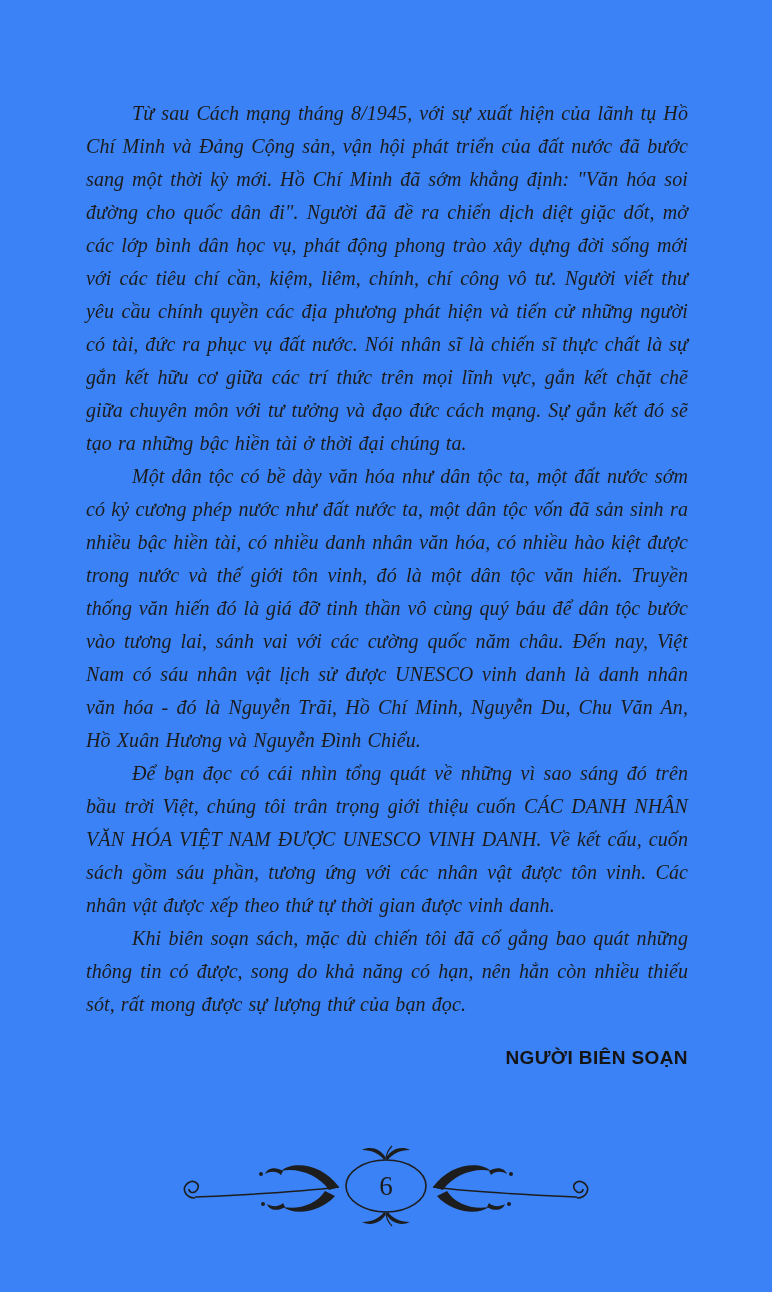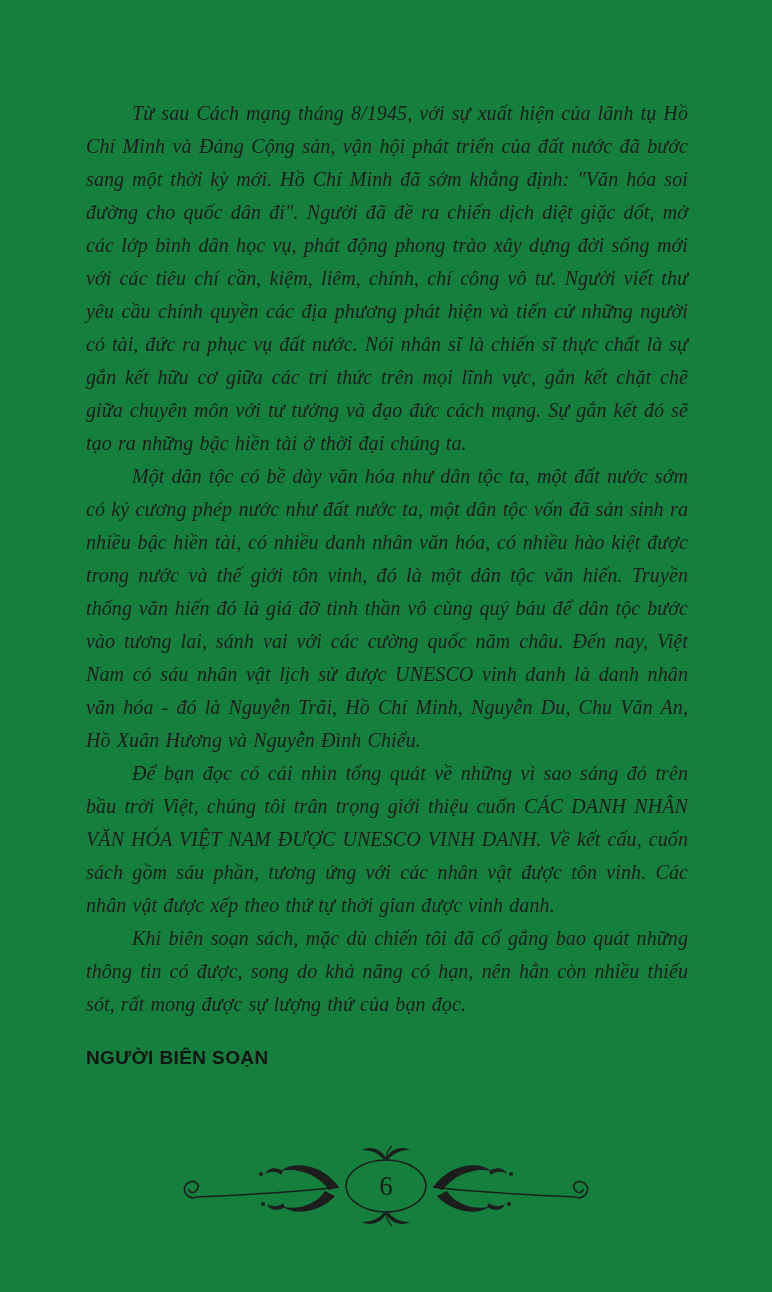--- a/index.html
+++ b/index.html
@@ -4,39 +4,40 @@
 <style>
   html, body {
     margin: 0;
     padding: 0;
     background: #ffffff;
   }
   .page {
     position: relative;
     width: 772px;
     height: 1292px;
-    background: #15803d;
+    background: #3b82f6;
     color: #1c1c1c;
     box-sizing: border-box;
     padding: 97px 84px 0 86px;
     font-family: "Liberation Serif", "DejaVu Serif", serif;
     overflow: hidden;
   }
   .body-text p {
     margin: 0;
     font-style: italic;
     font-size: 20px;
     line-height: 33px;
     text-align: justify;
     text-indent: 46px;
     letter-spacing: 0.1px;
     word-spacing: 1px;
   }
   .signature {
     margin-top: 26px;
+    text-align: right;
     font-family: "Liberation Sans", "DejaVu Sans", sans-serif;
     font-style: normal;
     font-weight: 700;
     font-size: 19px;
     letter-spacing: 0.4px;
     color: #141414;
   }
   .footer {
     position: absolute;
     left: 0;

